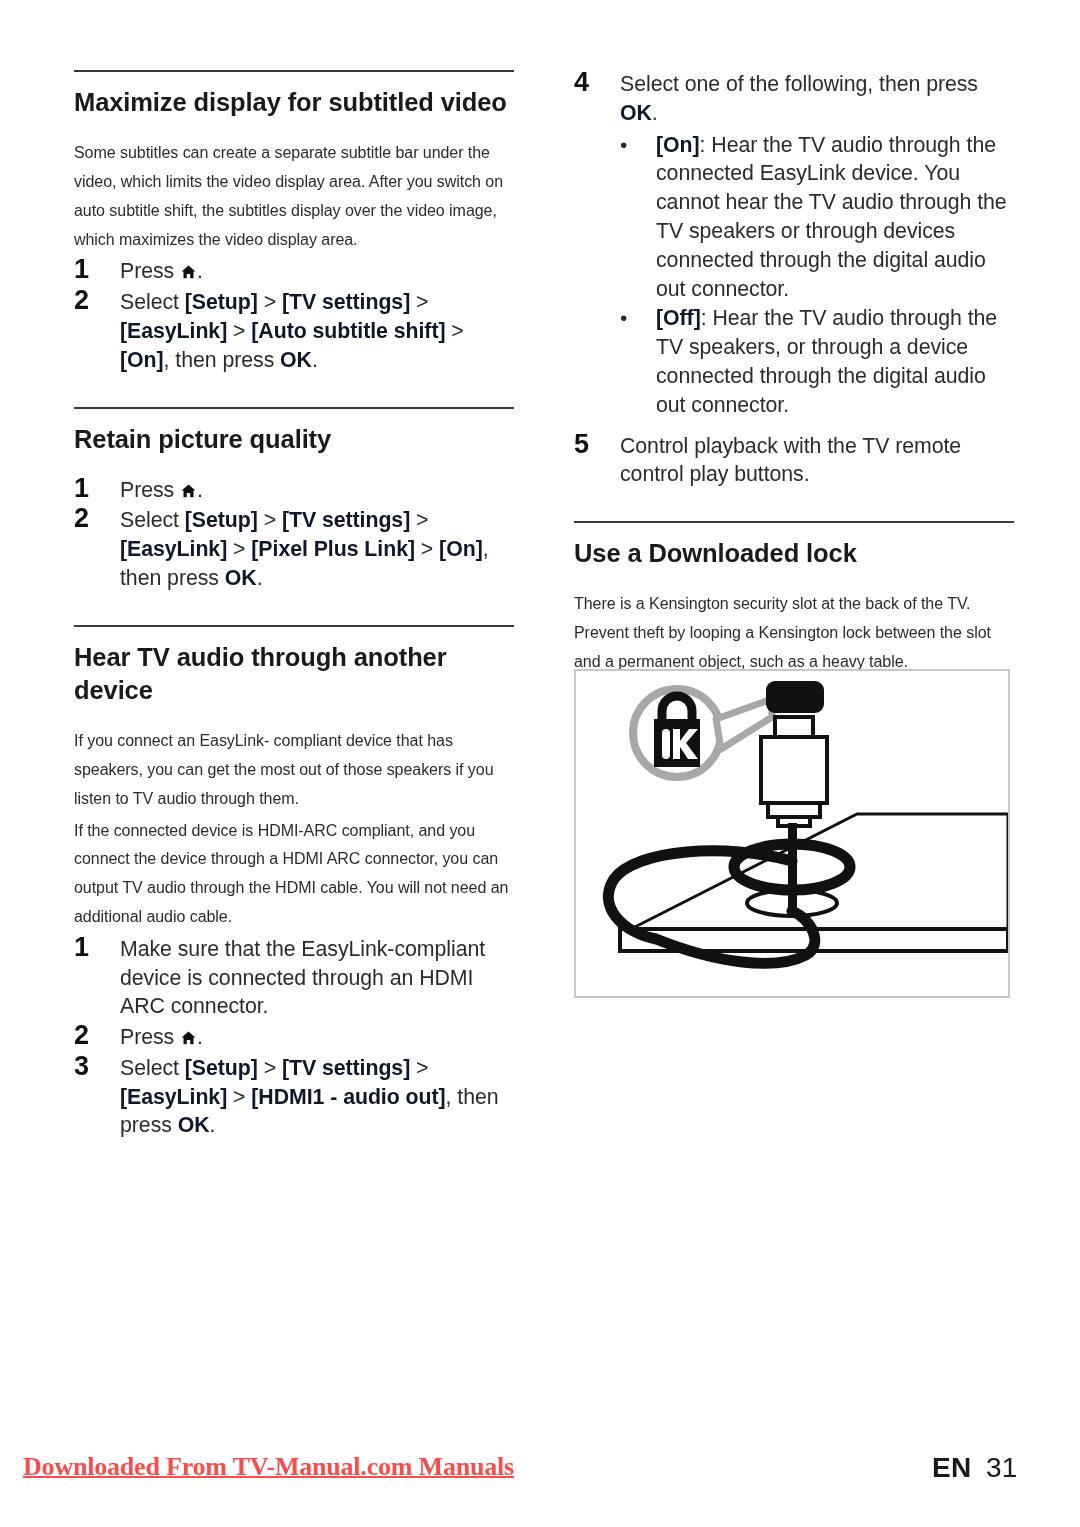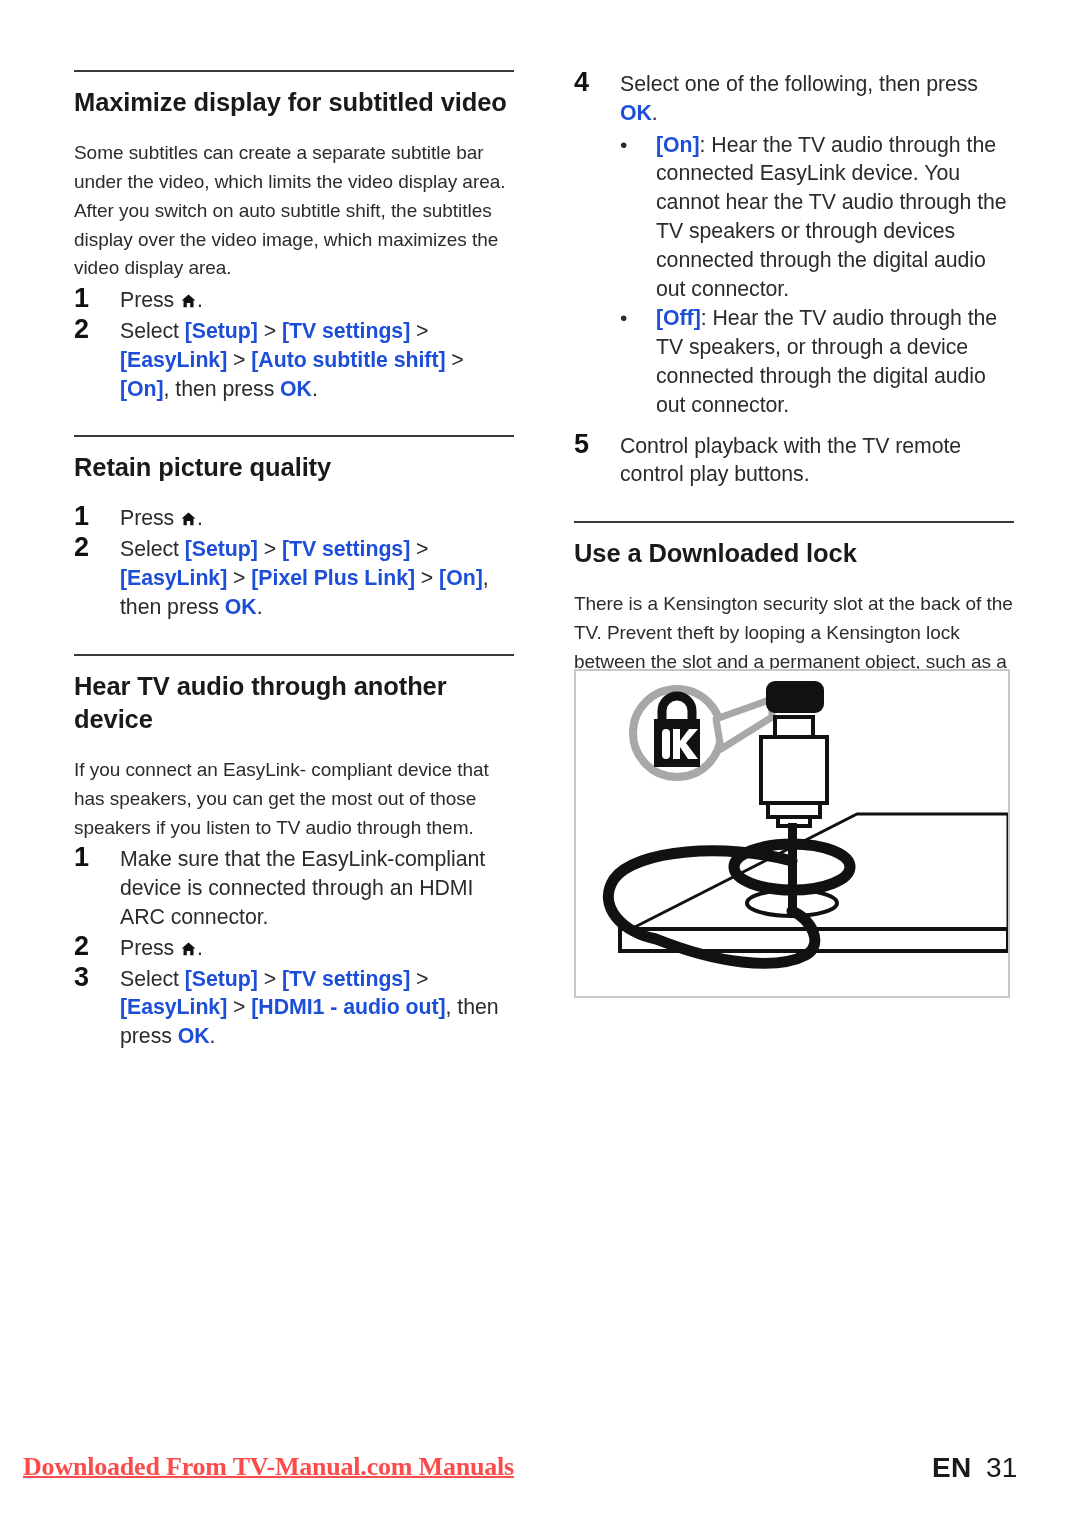--- a/index.html
+++ b/index.html
@@ -36,21 +36,21 @@
   h2.sec-title {
     font-size: 25.5px;
     font-weight: bold;
     line-height: 1.30;
     letter-spacing: -0.1px;
     margin: 0 0 20px 0;
     color: #1a1a1a;
   }
 
   p.body {
-    font-size: 19px;
+    font-size: 16px;
     line-height: 28.8px;
     margin: 0 0 3px 0;
     letter-spacing: -0.05px;
     color: #2b2b2b;
   }
 
   ol.steps {
     list-style: none;
     margin: 0;
     padding: 0;
@@ -66,21 +66,21 @@
   }
   ol.steps > li > .num {
     position: absolute;
     left: 0;
     top: -3px;
     font-size: 27px;
     font-weight: bold;
     line-height: 31px;
     color: #111;
   }
-  .ui { font-weight: bold; color: #1d4ed8; }
+  .ui { font-weight: bold; color: #0f172a; }
   .home-icon {
     display: inline-block;
     vertical-align: -1px;
     width: 17px;
     height: 16px;
     position: relative;
     top: 1px;
   }
 
   ul.bullets {
@@ -187,20 +187,21 @@
         </li>
       </ol>
     </div>
 
     <div class="spacer-xl"></div>
 
     <div>
       <div class="rule"></div>
       <h2 class="sec-title">Hear TV audio through another device</h2>
       <p class="body">If you connect an EasyLink- compliant device that has speakers, you can get the most out of those speakers if you listen to TV audio through them.</p>
+      <p class="body">If the connected device is HDMI-ARC compliant, and you connect the device through a HDMI ARC connector, you can output TV audio through the HDMI cable. You will not need an additional audio cable.</p>
       <ol class="steps">
         <li>
           <span class="num">1</span>
           <span><span>Make sure that the EasyLink-compliant device is connected through an HDMI ARC connector.</span></span>
         </li>
         <li>
           <span class="num">2</span>
           <span>Press </span><span class="home-icon"><svg viewBox="0 0 16 16" width="17" height="16">
                 <path d="M8 1.4 L1.1 7.6 L3.0 7.6 L3.0 14.2 L6.3 14.2 L6.3 10.1 L9.7 10.1 L9.7 14.2 L13.0 14.2 L13.0 7.6 L14.9 7.6 Z" fill="#111"></path>
               </svg></span><span>.</span>

